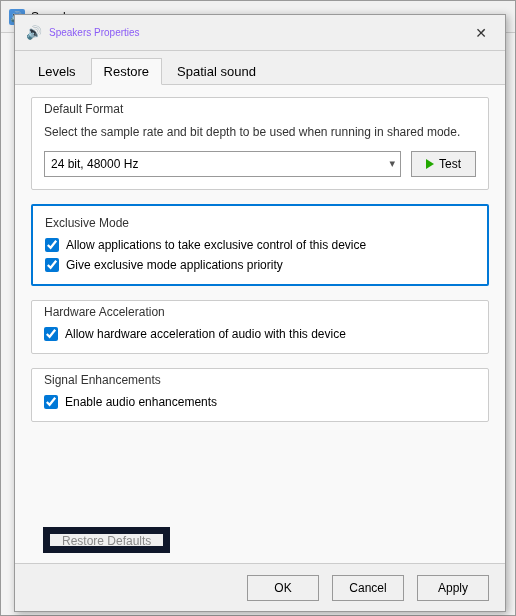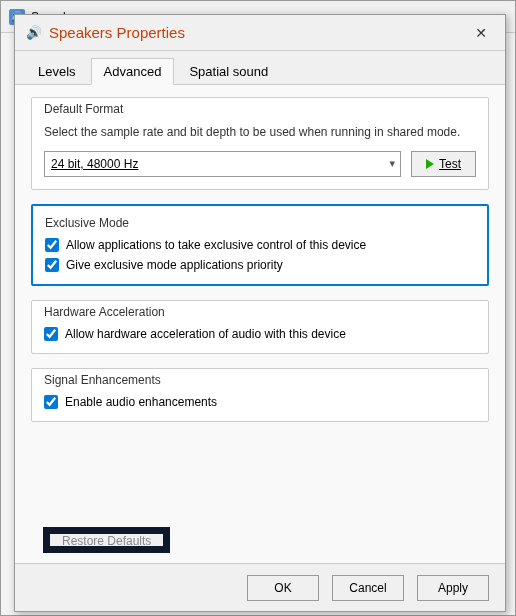--- a/index.html
+++ b/index.html
@@ -72,23 +72,23 @@
     .dialog-titlebar-icon {
       width: 18px;
       height: 18px;
       display: flex;
       align-items: center;
       justify-content: center;
     }
 
     .dialog-title {
       flex: 1;
-      font-size: 15px;
+      font-size: 10px;
       font-weight: 400;
-      color: #c2410c;
+      color: #8b5cf6;
     }
 
     .close-btn {
       width: 28px;
       height: 28px;
       display: flex;
       align-items: center;
       justify-content: center;
       cursor: pointer;
       font-size: 14px;
@@ -153,21 +153,20 @@
       color: #333;
       margin-bottom: 10px;
       line-height: 1.4;
     }
 
     
     .dropdown-row {
       display: flex;
       align-items: center;
       gap: 10px;
-      text-decoration: underline;
     }
 
     .dropdown {
       flex: 1;
       height: 26px;
       border: 1px solid #999;
       background: #fff;
       font-size: 12px;
       padding: 0 6px;
       color: #000;
@@ -298,21 +297,21 @@
 <div class="dialog">
 
   <div class="dialog-titlebar">
     <div class="dialog-titlebar-icon">🔊</div>
     <span class="dialog-title">Speakers Properties</span>
     <button class="close-btn">✕</button>
   </div>
 
   <div class="tabs">
     <button class="tab">Levels</button>
-    <button class="tab active">Advanced</button>
+    <button class="tab active">Restore</button>
     <button class="tab">Spatial sound</button>
   </div>
 
   <div class="dialog-content">
 
     <div class="section-group">
       <div class="section-label">Default Format</div>
       <div class="section-desc">Select the sample rate and bit depth to be used when running in shared mode.</div>
       <div class="dropdown-row">
         <div class="dropdown-wrapper">

